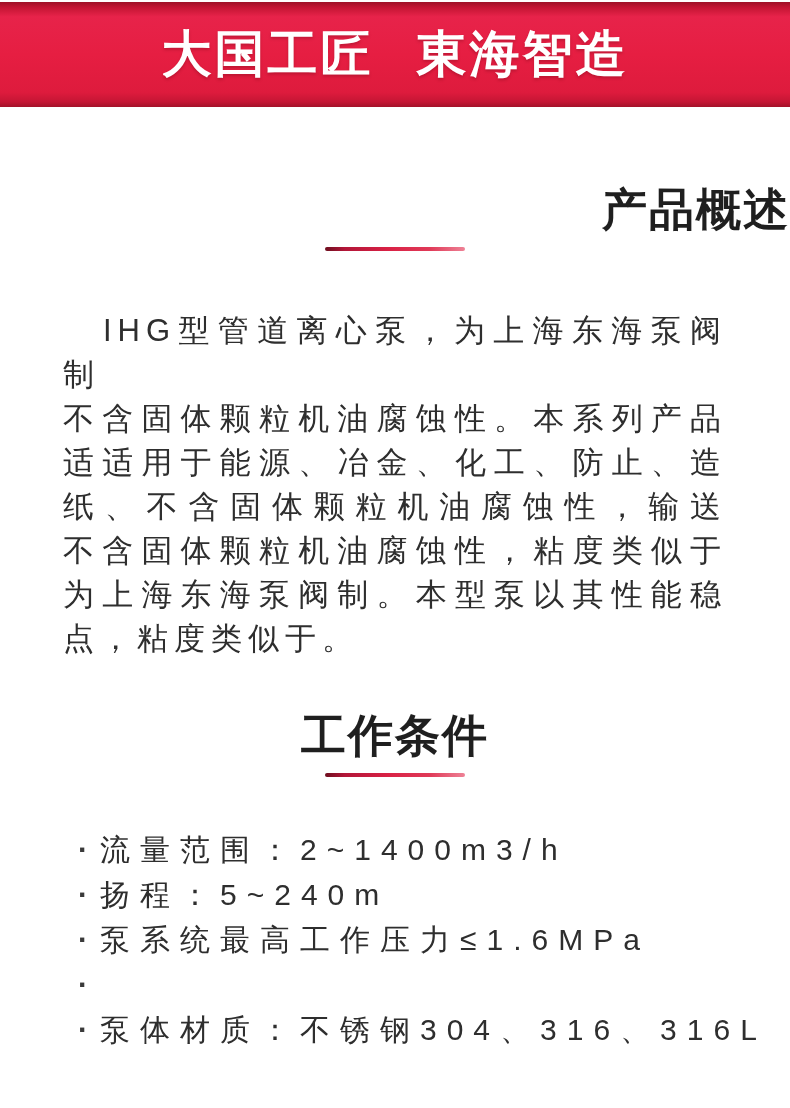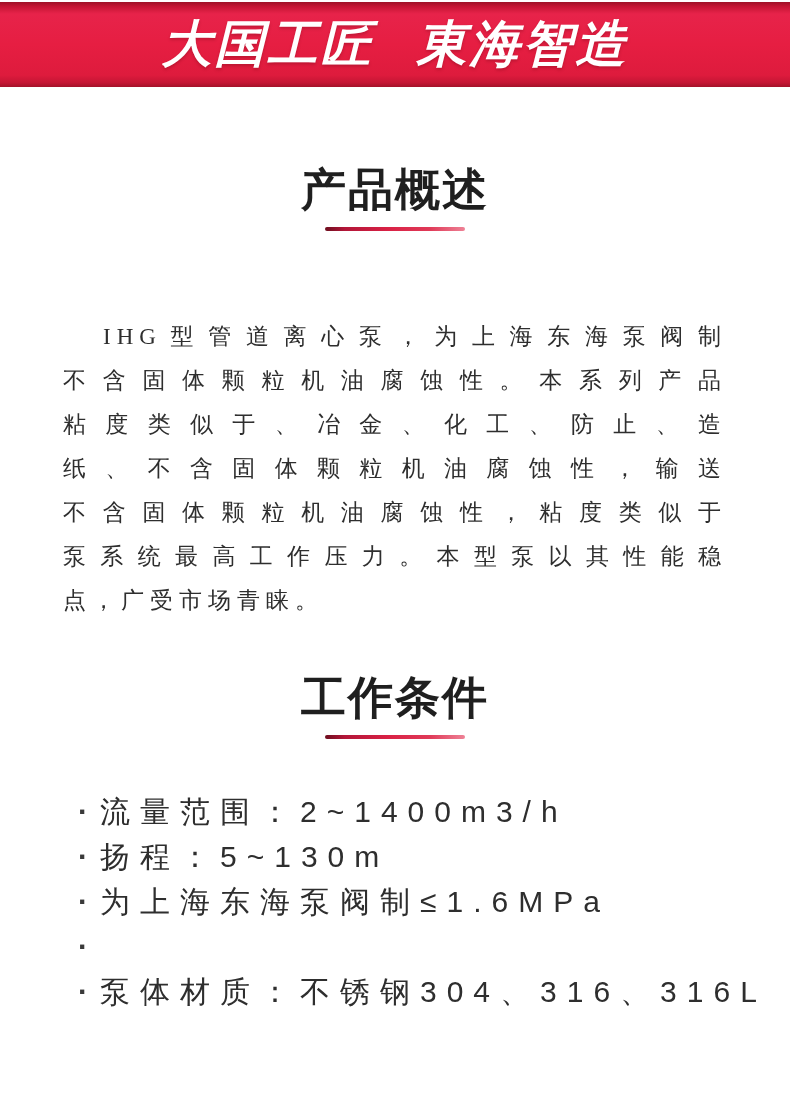--- a/index.html
+++ b/index.html
@@ -11,28 +11,27 @@
     width: 790px;
     height: 1108px;
     overflow: hidden;
     font-family: "Liberation Sans", "DejaVu Sans", sans-serif;
     color: #2e2e2e;
   }
 
   
   .banner {
     margin-top: 2px;
-    height: 85px;
+    height: 105px;
     background: linear-gradient(180deg,
       #9e1127 0%, #c31533 5%, #e7234a 14%,
       #e61e42 50%, #de1b3d 86%, #c51634 95%, #a31229 100%);
     display: flex;
     align-items: center;
     justify-content: center;
-    font-style: italic;
   }
   .banner-title {
     color: #ffffff;
     font-size: 50px;
     font-weight: 700;
     letter-spacing: 3px;
     word-spacing: 26px;
     text-shadow: 0 2px 3px rgba(80, 0, 10, 0.25);
     white-space: nowrap;
   }
@@ -40,41 +39,40 @@
   
   .section-title {
     margin: 0;
     text-align: center;
     font-size: 45px;
     line-height: 45px;
     font-weight: 700;
     color: #1f1f1f;
     letter-spacing: 2px;
   }
-  .overview .section-title { margin-top: 80px; }
+  .overview .section-title { margin-top: 80px; text-align: right; }
   .conditions .section-title { margin-top: 52px; }
 
   .title-rule {
     width: 140px;
     height: 4px;
     margin: 15px auto 0 auto;
     border-radius: 2px;
     background: linear-gradient(90deg,
       #6d0f1f 0%, #b21638 14%, #d92145 45%, #e03a58 75%, #ee8296 100%);
   }
 
   
   .para {
     width: 664px;
-    margin: 84px auto 0 auto;
-    font-size: 23px;
+    margin: 58px auto 0 auto;
+    font-size: 31px;
     line-height: 44px;
     letter-spacing: 6px;
     color: #2e2e2e;
-    font-family: Liberation Serif, serif;
   }
   .pline {
     text-align: justify;
     text-align-last: justify;
   }
   .pline.first { text-indent: 40px; }
   .pline.last  { text-align-last: left; }
 
   
   .cond-list {
@@ -107,44 +105,44 @@
   <div class="banner-title">大国工匠 東海智造</div>
 </header>
 
 <section class="overview">
   <h2 class="section-title">产品概述</h2>
   <div class="title-rule"></div>
 
   <div class="para">
     <div class="pline first">IHG型管道离心泵，为上海东海泵阀制</div>
     <div class="pline">不含固体颗粒机油腐蚀性。本系列产品</div>
-    <div class="pline">粘度类似于、冶金、化工、防止、造</div>
+    <div class="pline">适适用于能源、冶金、化工、防止、造</div>
     <div class="pline">纸、不含固体颗粒机油腐蚀性，输送</div>
     <div class="pline">不含固体颗粒机油腐蚀性，粘度类似于</div>
-    <div class="pline">泵系统最高工作压力。本型泵以其性能稳</div>
-    <div class="pline last">点，广受市场青睐。</div>
+    <div class="pline">为上海东海泵阀制。本型泵以其性能稳</div>
+    <div class="pline last">点，粘度类似于。</div>
   </div>
 </section>
 
 <section class="conditions">
   <h2 class="section-title">工作条件</h2>
   <div class="title-rule"></div>
 
   <ul class="cond-list">
     <li class="cond-item">
       <span class="cond-dot">·</span>
       <span>流量范围：2~1400m3/h</span>
     </li>
     <li class="cond-item">
       <span class="cond-dot">·</span>
-      <span>扬程：5~130m</span>
+      <span>扬程：5~240m</span>
     </li>
     <li class="cond-item">
       <span class="cond-dot">·</span>
-      <span>为上海东海泵阀制≤1.6MPa</span>
+      <span>泵系统最高工作压力≤1.6MPa</span>
     </li>
     <li class="cond-item">
       <span class="cond-dot">·</span>
     </li>
     <li class="cond-item">
       <span class="cond-dot">·</span>
       <span>泵体材质：不锈钢304、316、316L</span>
     </li>
   </ul>
 </section>

